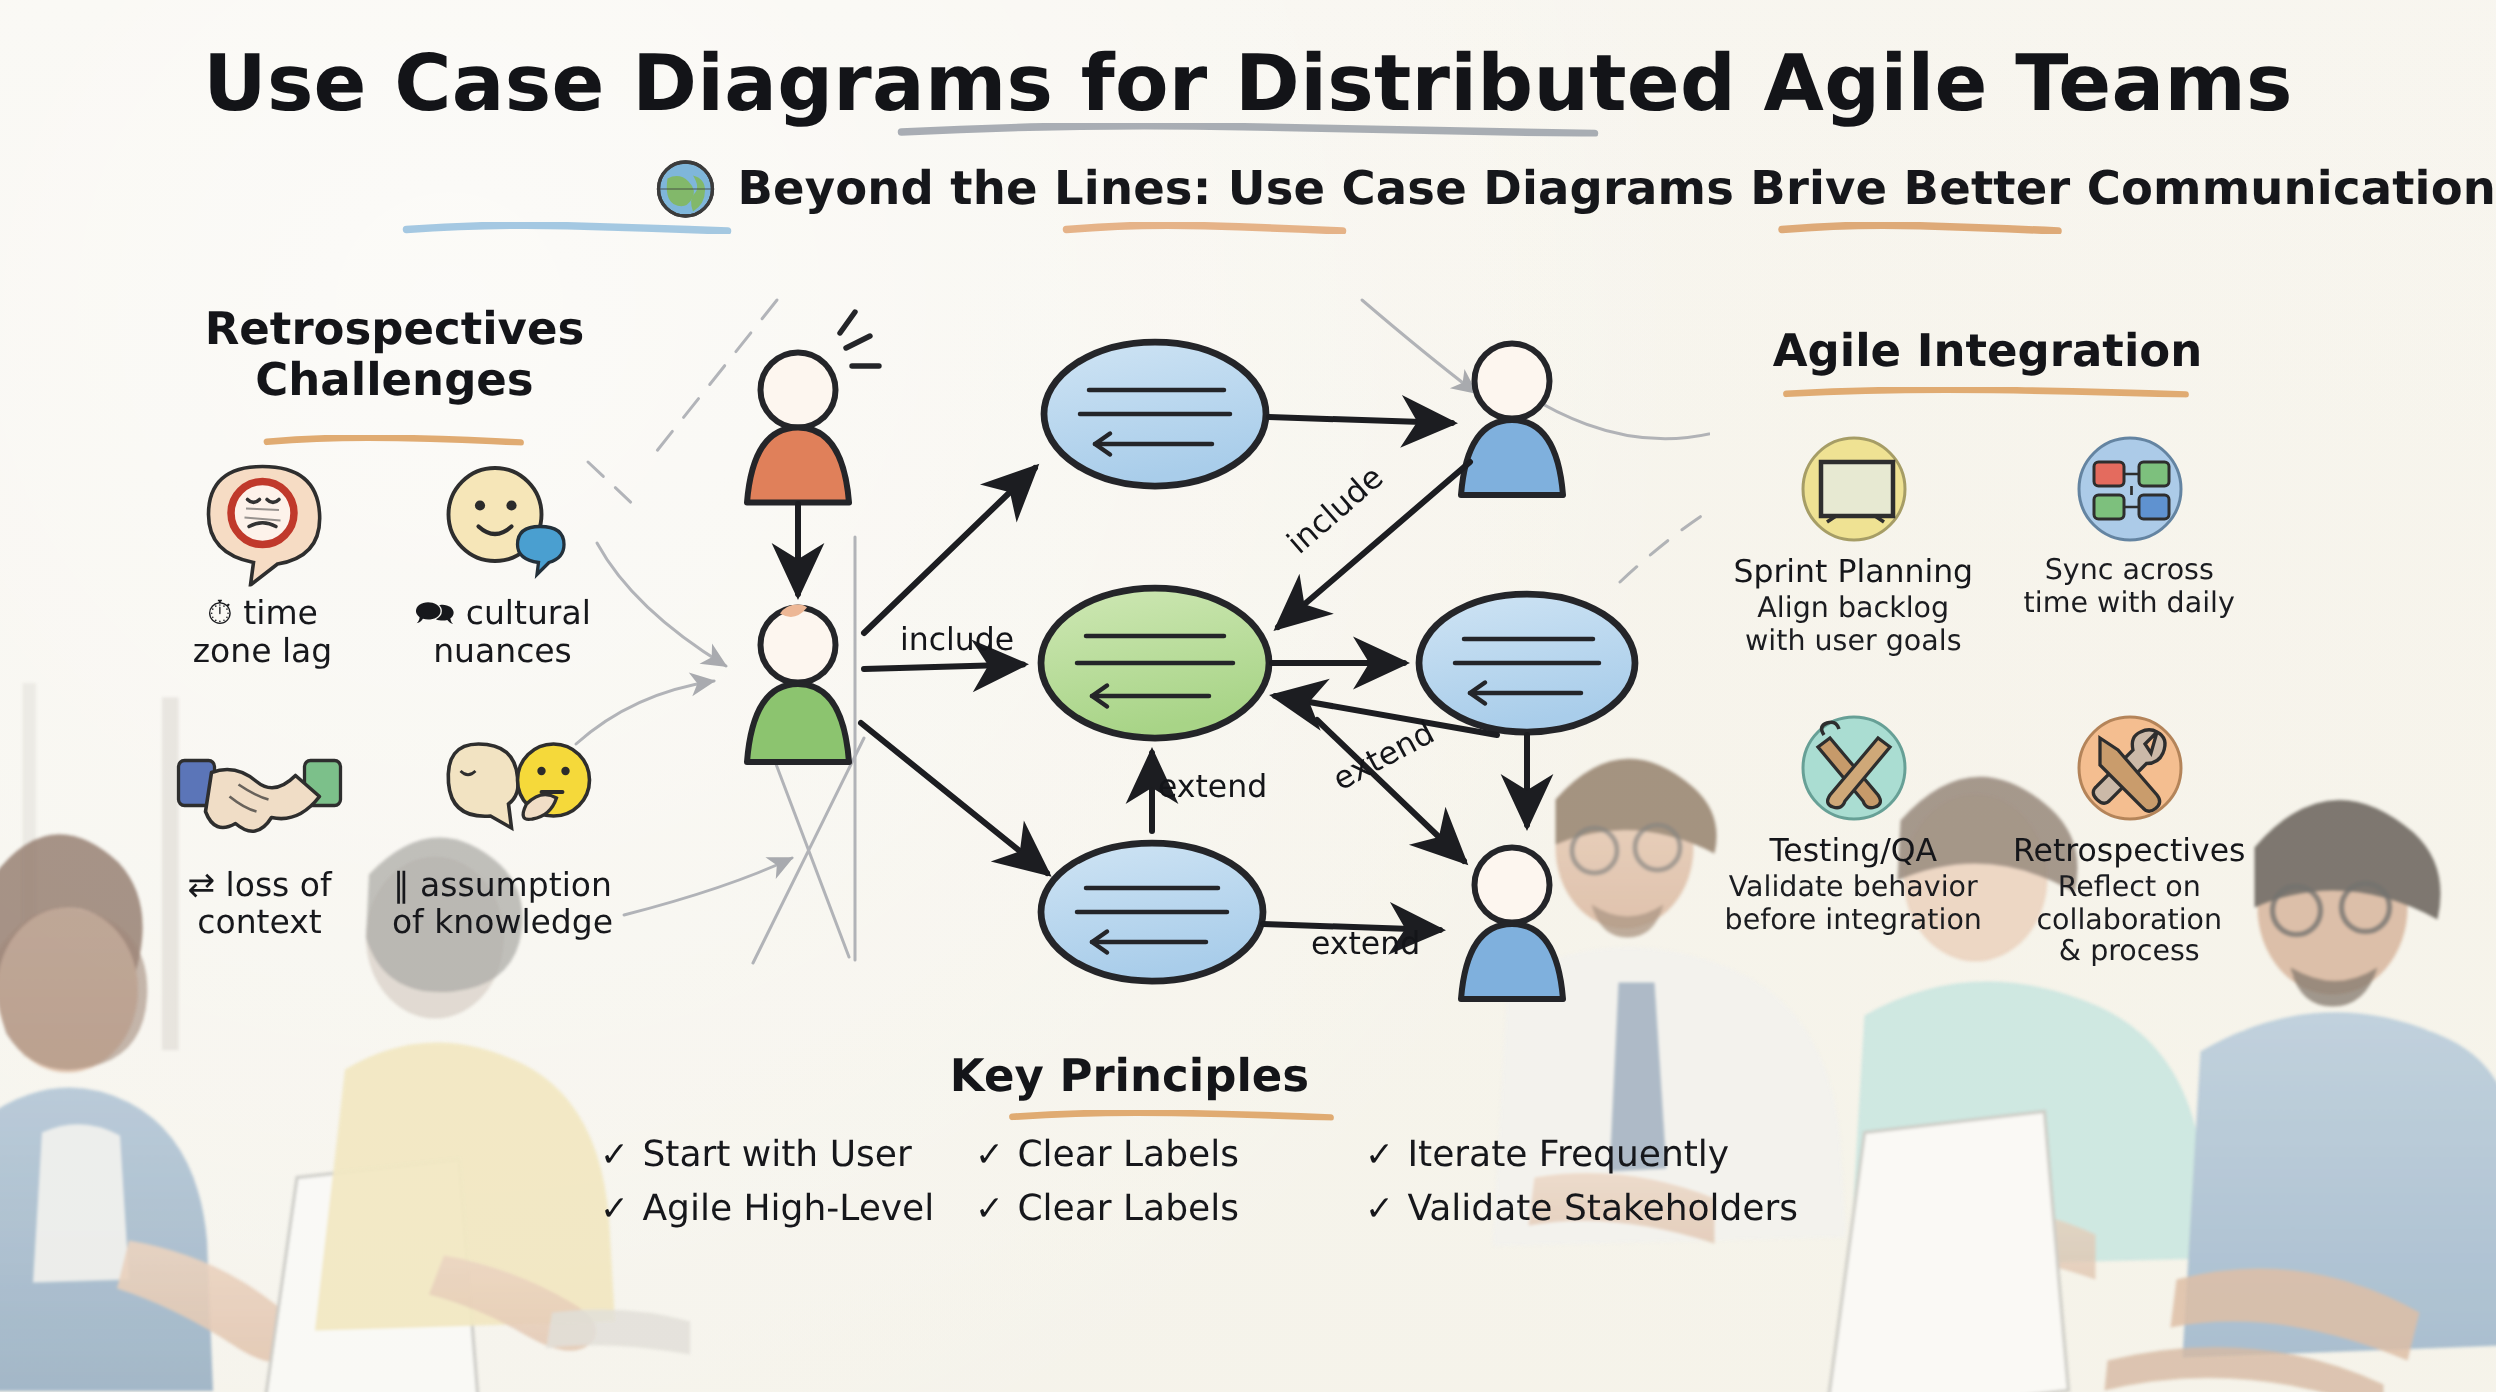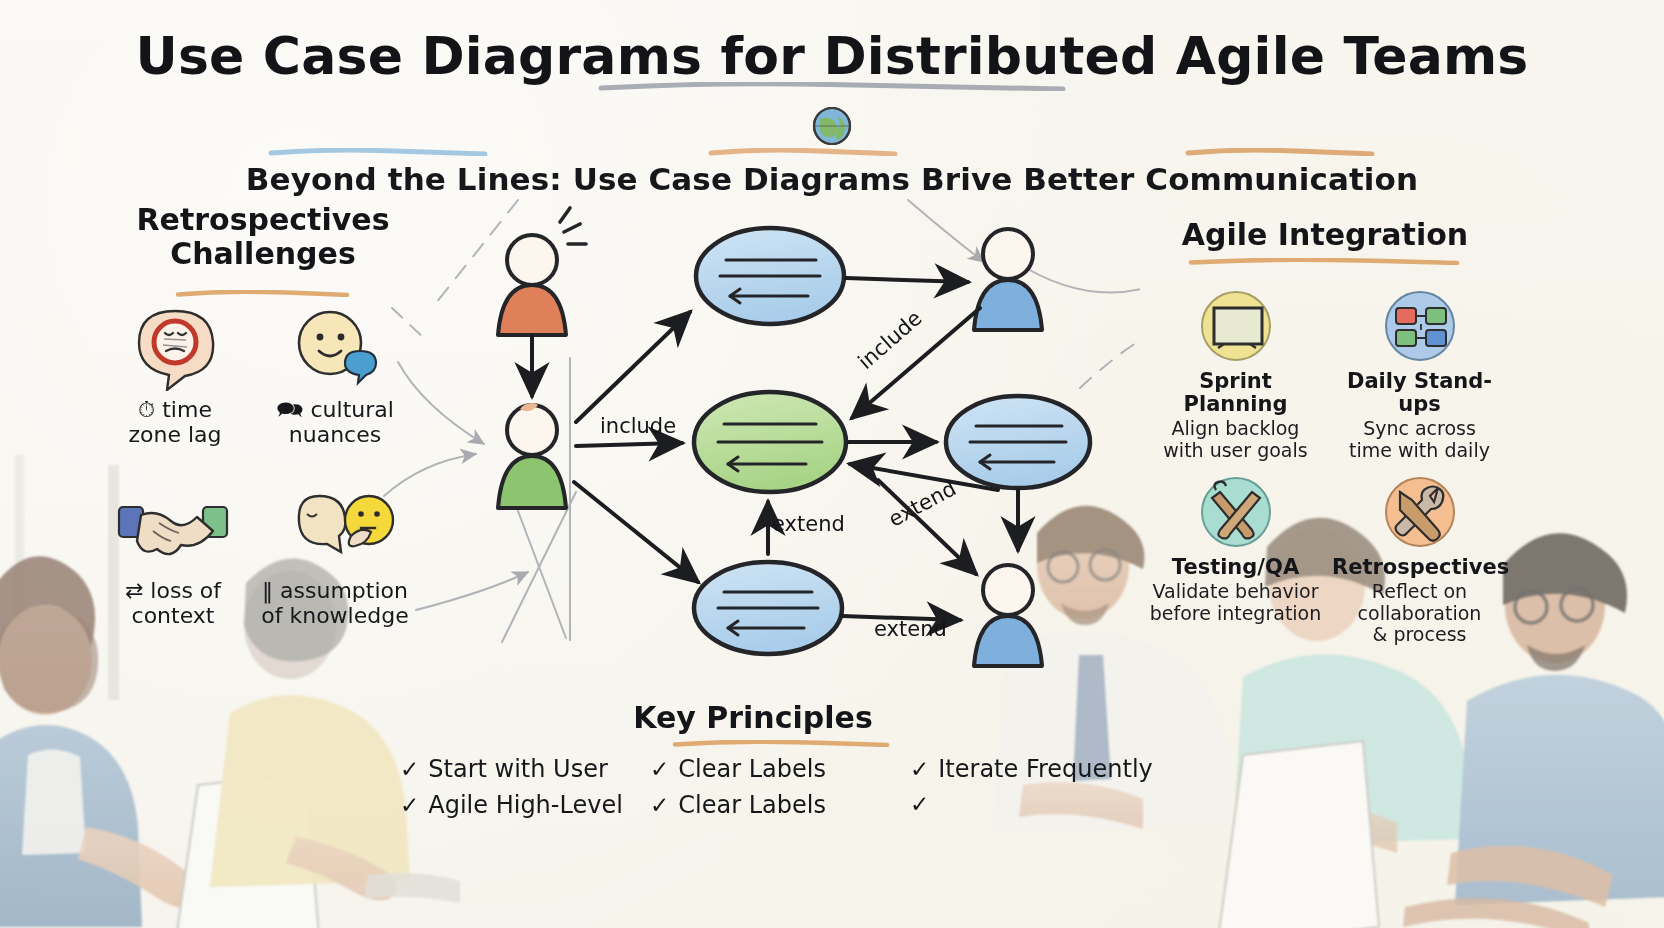--- a/index.html
+++ b/index.html
@@ -31,21 +31,21 @@
     position:absolute;left:0;right:0;top:26px;text-align:center;
     font-size:52px;font-weight:700;letter-spacing:.2px;color:#131418;
     z-index:5;
   }
   .title-ul{
     position:absolute;left:50%;transform:translateX(-50%);top:82px;
     width:470px;height:9px;z-index:5;
   }
   .subtitle-row{
     position:absolute;left:0;right:0;top:105px;
-    display:flex;align-items:center;justify-content:flex-end;gap:14px;z-index:5;flex-direction:column;
+    display:flex;align-items:center;justify-content:flex-end;gap:14px;z-index:5;
   }
   .subtitle{
     font-size:31px;font-weight:700;color:#16171b;letter-spacing:.1px;
   }
   .sub-ul{position:absolute;top:148px;height:8px;z-index:5;}
 
   
   .panel-h{
     position:absolute;z-index:6;font-size:30px;font-weight:600;color:#141519;
     text-align:center;line-height:1.12;
@@ -56,21 +56,21 @@
   .chal{position:absolute;z-index:6;width:190px;text-align:center;}
   .chal .cap{
     font-size:22px;line-height:1.14;color:#17181c;font-weight:500;
     margin-top:6px;
   }
   .chal .emoji-row{height:86px;display:flex;align-items:center;justify-content:center;}
 
   
   .agile{position:absolute;z-index:6;width:175px;text-align:center;}
   .agile .ic{height:84px;display:flex;align-items:center;justify-content:center;}
-  .agile .nm{font-size:21px;font-weight:700;color:#15161a;margin-top:2px;line-height:1.1;}
+  .agile .nm{font-size:21px;font-weight:400;color:#15161a;margin-top:2px;line-height:1.1;}
   .agile .ds{font-size:19px;color:#1b1c20;line-height:1.14;margin-top:2px;}
 
   
   .kp-h{
     position:absolute;left:608px;top:700px;width:290px;text-align:center;
     font-size:30px;font-weight:600;color:#141519;z-index:6;
   }
   .kp-ul{position:absolute;left:672px;top:740px;width:218px;height:7px;z-index:6;}
   .kp-grid{
     position:absolute;left:400px;top:755px;width:880px;z-index:6;
@@ -304,21 +304,20 @@
     <div class="ic">
       <svg width="80" height="80" viewBox="0 0 80 80">
         <circle cx="40" cy="40" r="34" fill="#a9c9e8" stroke="#5d7f9e" stroke-width="2" opacity=".95"></circle>
         <rect x="16" y="22" width="20" height="16" rx="3" fill="#e46b5e" stroke="#2e2e2e" stroke-width="2"></rect>
         <rect x="46" y="22" width="20" height="16" rx="3" fill="#7dc07d" stroke="#2e2e2e" stroke-width="2"></rect>
         <rect x="16" y="44" width="20" height="16" rx="3" fill="#7dc07d" stroke="#2e2e2e" stroke-width="2"></rect>
         <rect x="46" y="44" width="20" height="16" rx="3" fill="#5f92d0" stroke="#2e2e2e" stroke-width="2"></rect>
         <path d="M36 30 h10 M36 52 h10 M41 38 v6" stroke="#2e2e2e" stroke-width="1.8"></path>
       </svg>
     </div>
-    <div class="nm">Daily Stand-ups</div>
     <div class="ds">
       <span>Sync across</span><br>
       <span>time with daily</span>
     </div>
   </div>
 
   <div class="agile" style="left:1148px;top:470px;">
     <div class="ic">
       <svg width="80" height="80" viewBox="0 0 80 80">
         <circle cx="40" cy="40" r="34" fill="#a6dcd1" stroke="#5f9b92" stroke-width="2" opacity=".95"></circle>
@@ -489,16 +488,17 @@
     <div class="kp-item">
       <span class="ck">✓</span>
       <span>Agile High-Level</span>
     </div>
     <div class="kp-item">
       <span class="ck">✓</span>
       <span>Clear Labels</span>
     </div>
     <div class="kp-item">
       <span class="ck">✓</span>
+      <span>Validate Stakeholders</span>
     </div>
   </div>
 
 </div>
 
 </body></html>

